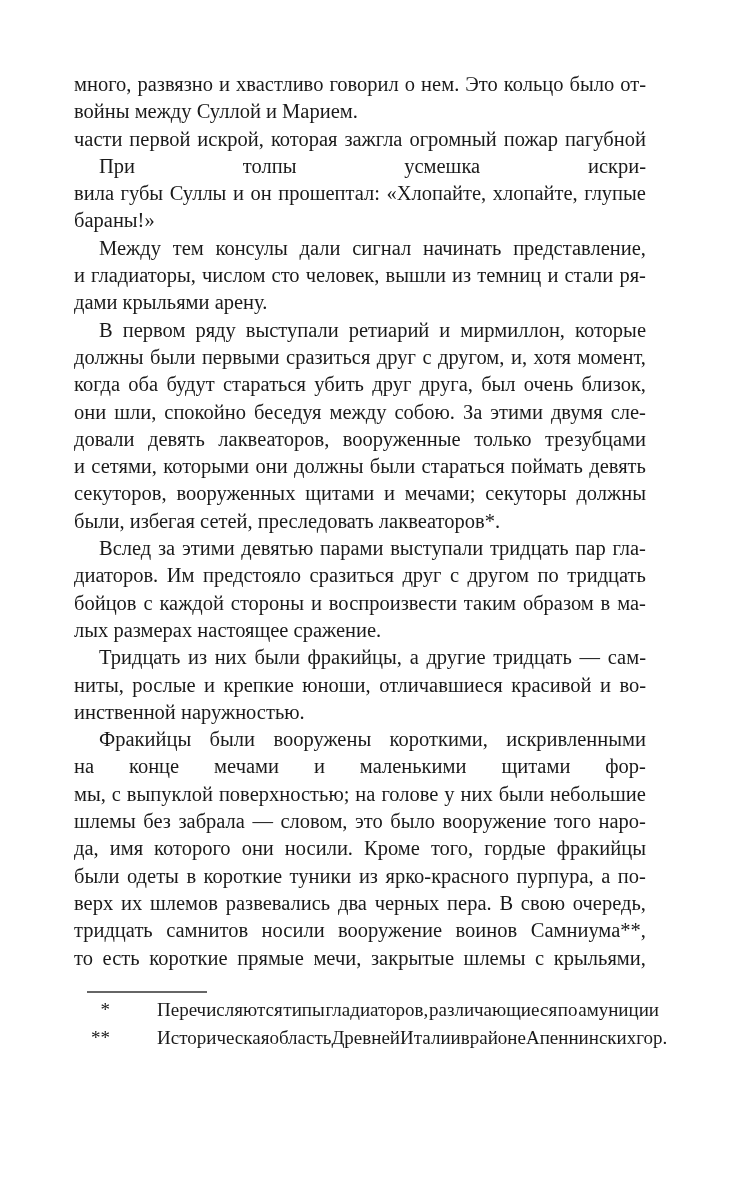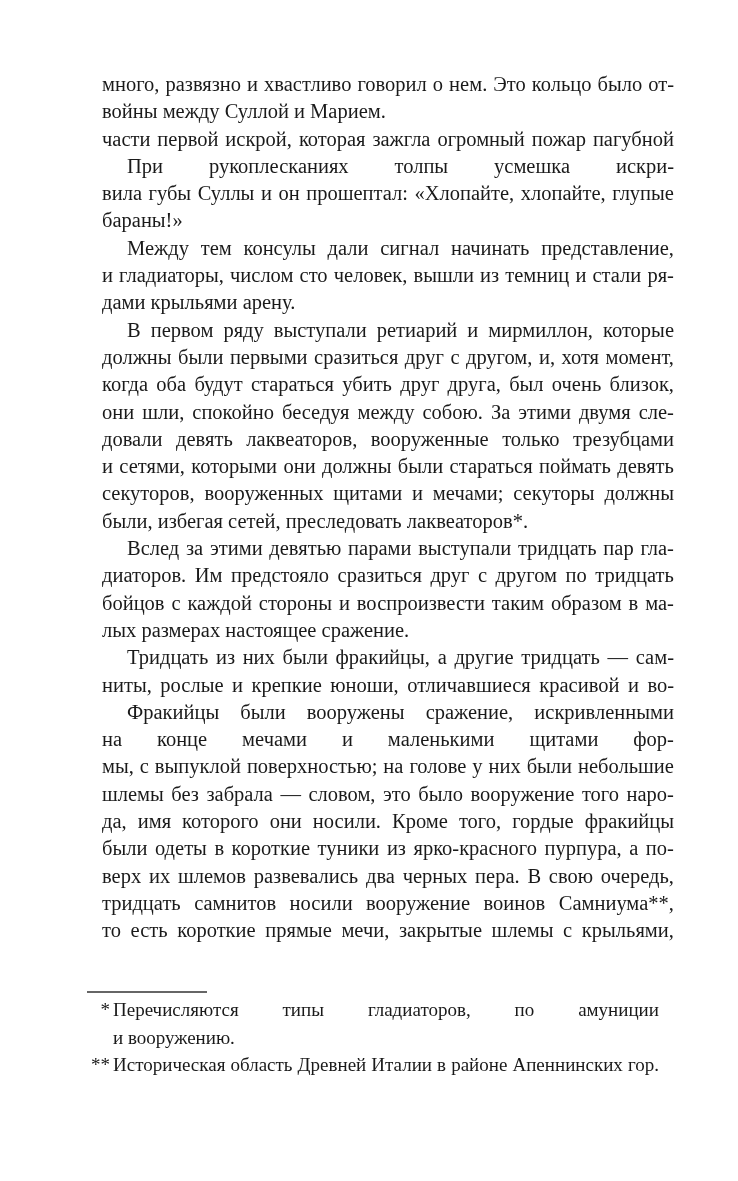--- a/index.html
+++ b/index.html
@@ -8,21 +8,21 @@
     position: relative;
     width: 738px;
     height: 1181px;
     background: #ffffff;
     color: #1a1a1a;
     font-family: "Liberation Serif", "DejaVu Serif", serif;
     overflow: hidden;
   }
   .body-text {
     position: absolute;
-    left: 102px;
+    left: 74px;
     top: 71px;
     width: 572px;
     font-size: 20.5px;
   }
   .line {
     height: 27.3px;
     line-height: 27.3px;
     white-space: pre;
   }
   .line.just {
@@ -45,21 +45,21 @@
     margin-bottom: 3px;
   }
   .fn { display: flex; }
   .fn-marker {
     flex: 0 0 26px;
     box-sizing: border-box;
     text-align: right;
     padding-right: 3px;
     line-height: 27.5px;
   }
-  .fn-text { flex: 1; }
+  .fn-text { flex: 1; margin-left: 44px; }
   .footnotes .line { height: 27.5px; line-height: 27.5px; }
 </style>
 </head>
 <body>
 
 <div class="page" style="background: rgb(255, 255, 255); color: rgb(26, 26, 26);">
   <div class="body-text">
       <div class="para">
         <div class="line just">
           <span>много,</span>
@@ -82,21 +82,20 @@
           <span>которая</span>
           <span>зажгла</span>
           <span>огромный</span>
           <span>пожар</span>
           <span>пагубной</span>
         </div>
       </div>
       <div class="para">
         <div class="line just ind">
           <span>При</span>
-          <span>рукоплесканиях</span>
           <span>толпы</span>
           <span>усмешка</span>
           <span>искри-</span>
         </div>
         <div class="line just">
           <span>вила</span>
           <span>губы</span>
           <span>Суллы</span>
           <span>и</span>
           <span>он</span>
@@ -263,27 +262,28 @@
           <span>ниты,</span>
           <span>рослые</span>
           <span>и</span>
           <span>крепкие</span>
           <span>юноши,</span>
           <span>отличавшиеся</span>
           <span>красивой</span>
           <span>и</span>
           <span>во-</span>
         </div>
+        <div class="line">инственной наружностью.</div>
       </div>
       <div class="para">
         <div class="line just ind">
           <span>Фракийцы</span>
           <span>были</span>
           <span>вооружены</span>
-          <span>сражение,</span>
+          <span>короткими,</span>
           <span>искривленными</span>
         </div>
         <div class="line just">
           <span>на</span>
           <span>конце</span>
           <span>мечами</span>
           <span>и</span>
           <span>маленькими</span>
           <span>щитами</span>
           <span>фор-</span>
@@ -371,24 +371,24 @@
   <div class="footnotes">
     <div class="fn-rule" style="background: rgb(102, 102, 102);"></div>
     <div>
         <div class="fn">
           <span class="fn-marker">*</span>
           <div class="fn-text">
             <div class="line just">
               <span>Перечисляются</span>
               <span>типы</span>
               <span>гладиаторов,</span>
+              <span>различающиеся</span>
               <span>по</span>
               <span>амуниции</span>
             </div>
-            <div class="line">и вооружению.</div>
           </div>
         </div>
         <div class="fn">
           <span class="fn-marker">**</span>
           <div class="fn-text">
             <div class="line just">
               <span>Историческая</span>
               <span>область</span>
               <span>Древней</span>
               <span>Италии</span>

